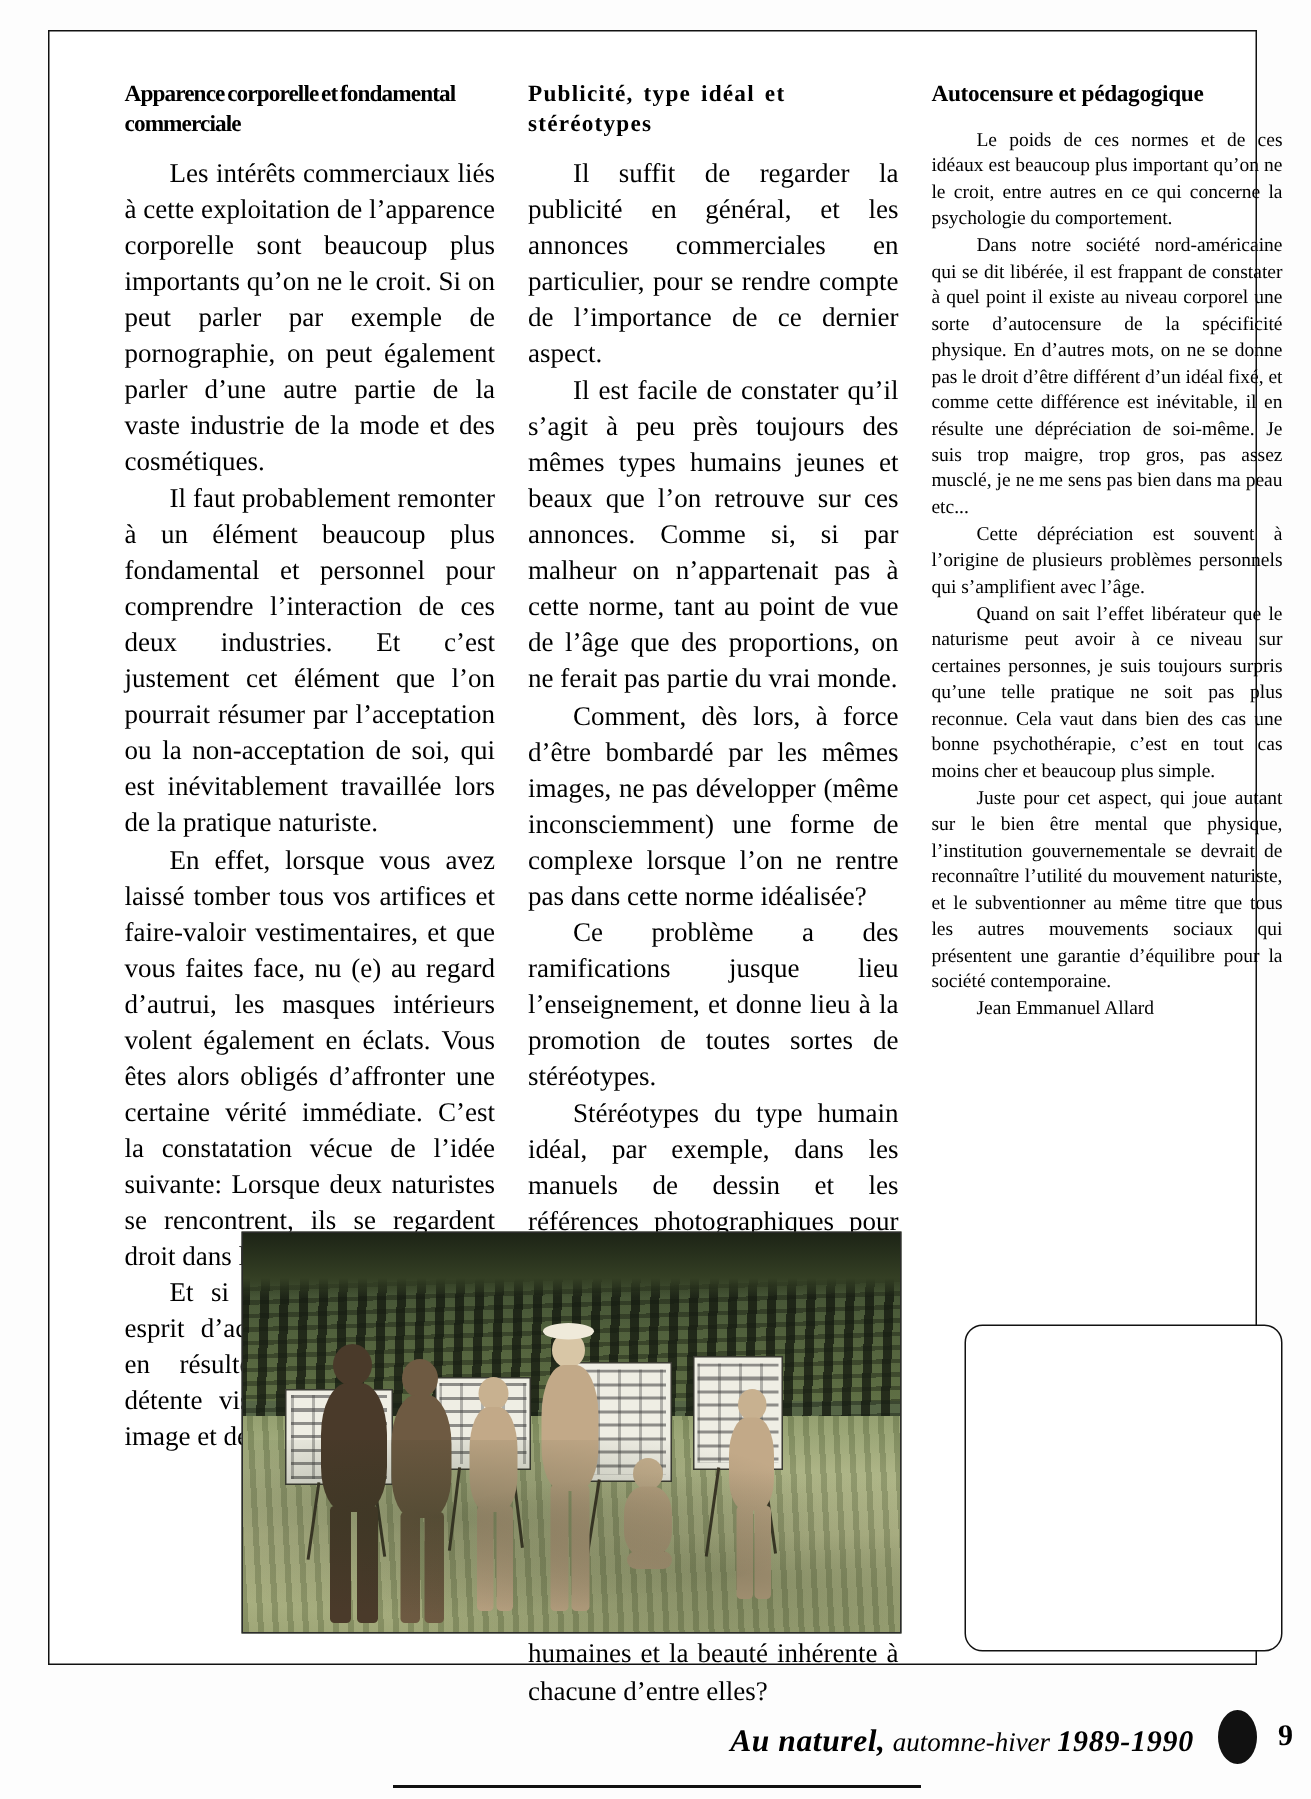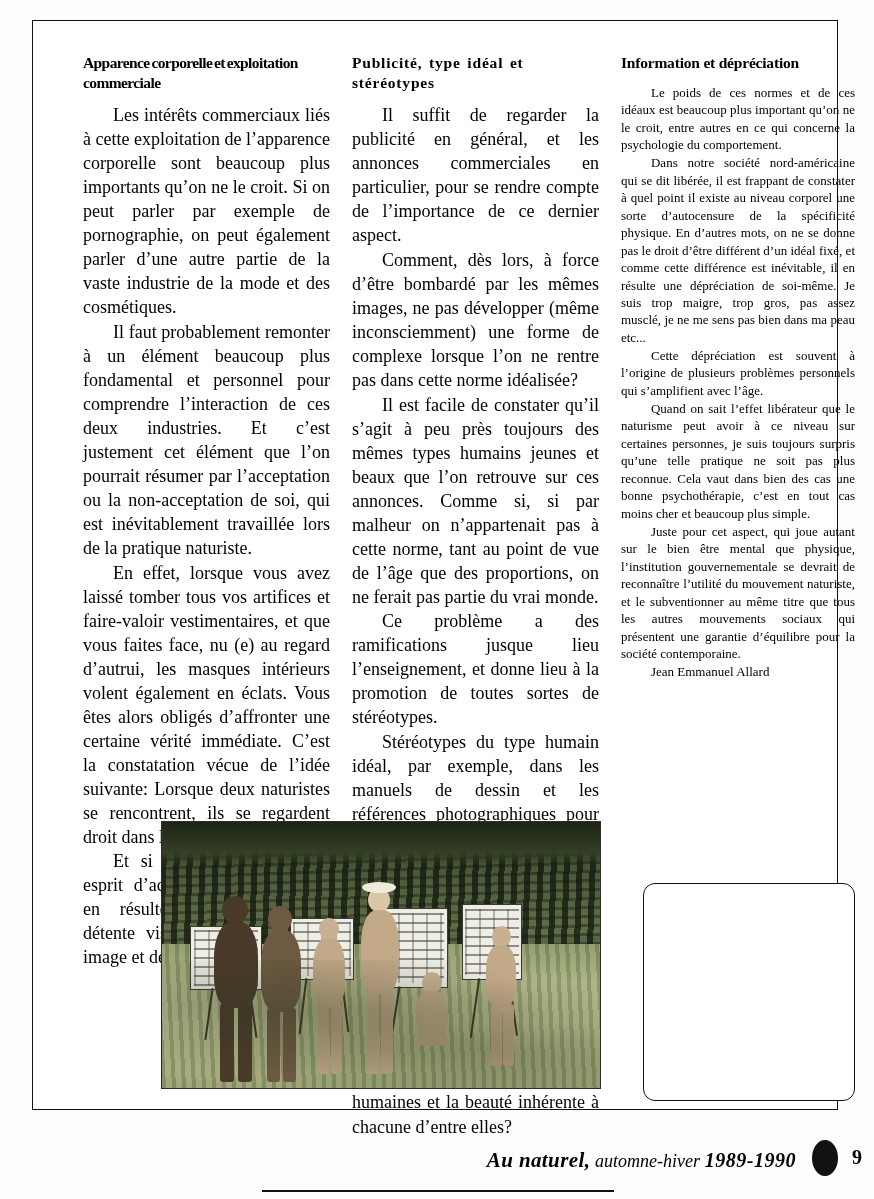--- a/index.html
+++ b/index.html
@@ -237,39 +237,39 @@
 </style>
 </head>
 <body>
 
 <div class="page">
   <div class="frame">
 
     <div class="columns">
 
       <div class="col c1">
-        <h2 class="col-title tight">Apparence corporelle et exploitation commerciale</h2>
+        <h2 class="col-title tight">Apparence corporelle et fondamental commerciale</h2>
         <p class="body">Les intérêts commerciaux liés à cette exploitation de l’apparence corporelle sont beaucoup plus importants qu’on ne le croit. Si on peut parler par exemple de pornographie, on peut également parler d’une autre partie de la vaste industrie de la mode et des cosmétiques.</p>
         <p class="body">Il faut probablement remonter à un élément beaucoup plus fondamental et personnel pour comprendre l’interaction de ces deux industries. Et c’est justement cet élément que l’on pourrait résumer par l’acceptation ou la non-acceptation de soi, qui est inévitablement travaillée lors de la pratique naturiste.</p>
         <p class="body">En effet, lorsque vous avez laissé tomber tous vos artifices et faire-valoir vestimentaires, et que vous faites face, nu (e) au regard d’autrui, les masques intérieurs volent également en éclats.   Vous êtes alors obligés d’affronter une certaine vérité immédiate. C’est la constatation vécue de l’idée suivante:  Lorsque deux naturistes se rencontrent, ils se regardent droit dans les yeux.</p>
         <p class="body">Et si cela se fait dans un esprit d’acceptation mutuelle, il en résulte généralement une détente vis à vis de sa propre image et de celle des autres.</p>
       </div>
 
       <div class="col c2">
         <h2 class="col-title spaced">Publicité, type idéal et stéréotypes</h2>
         <p class="body">Il suffit de regarder la publicité en général, et les annonces commerciales en particulier, pour se rendre compte de l’importance de ce dernier aspect.</p>
+        <p class="body">Il est facile de constater qu’il s’agit à peu près toujours des mêmes types humains jeunes et beaux que l’on retrouve sur ces annonces. Comme si, si par malheur on n’appartenait pas à cette norme, tant au point de vue de l’âge que des proportions, on ne ferait pas partie du vrai monde.</p>
         <p class="body">Comment, dès lors, à force d’être bombardé par les mêmes images, ne pas développer (même inconsciemment) une forme de complexe lorsque l’on ne rentre pas dans cette norme idéalisée?</p>
-        <p class="body">Il est facile de constater qu’il s’agit à peu près toujours des mêmes types humains jeunes et beaux que l’on retrouve sur ces annonces. Comme si, si par malheur on n’appartenait pas à cette norme, tant au point de vue de l’âge que des proportions, on ne ferait pas partie du vrai monde.</p>
         <p class="body">Ce problème a des ramifications jusque lieu l’enseignement, et donne lieu à la promotion de toutes sortes de stéréotypes.</p>
         <p class="body">Stéréotypes du type humain idéal, par exemple, dans les manuels de dessin et les références photographiques pour illustrateurs, ce qui entretient encore une fois cette exclusion d’une grande partie des types corporels dans toutes sortes de publications sauf lorsqu’il s’agit d’en faire des caricatures, trop souvent pour se moquer de ces mêmes différences corporelles.</p>
         <p class="body">A quand un outil pédagogique qui permettra de faire apprécier la variété des constitutions humaines et la beauté inhérente à chacune d’entre elles?</p>
       </div>
 
       <div class="col c3">
-        <h2 class="col-title">Information et dépréciation</h2>
+        <h2 class="col-title">Autocensure et pédagogique</h2>
         <p class="body">Le poids de ces normes et de ces idéaux est beaucoup plus important qu’on ne le croit, entre autres en ce qui concerne la psychologie du comportement.</p>
         <p class="body">Dans notre société nord-américaine qui se dit libérée, il est frappant de constater à quel point il existe au niveau corporel une sorte d’autocensure de la spécificité physique.   En d’autres mots, on ne se donne pas le droit d’être différent d’un idéal fixé, et comme cette différence est inévitable, il en résulte une dépréciation de soi-même. Je suis trop maigre, trop gros, pas assez musclé, je ne me sens pas bien dans ma peau etc...</p>
         <p class="body">Cette dépréciation est souvent à l’origine de plusieurs problèmes personnels qui s’amplifient avec l’âge.</p>
         <p class="body">Quand on sait l’effet libérateur que le naturisme peut avoir à ce niveau sur certaines personnes, je suis toujours surpris qu’une telle pratique ne soit pas plus reconnue. Cela vaut dans bien des cas une bonne psychothérapie, c’est en tout cas moins cher et beaucoup plus simple.</p>
         <p class="body">Juste pour cet aspect, qui joue autant sur le bien être mental que physique, l’institution gouvernementale se devrait de reconnaître l’utilité du mouvement naturiste, et le subventionner au même titre que tous les autres mouvements sociaux qui présentent une garantie d’équilibre pour la société contemporaine.</p>
         <p class="body sig">Jean Emmanuel Allard</p>
       </div>
 
     </div>
 

